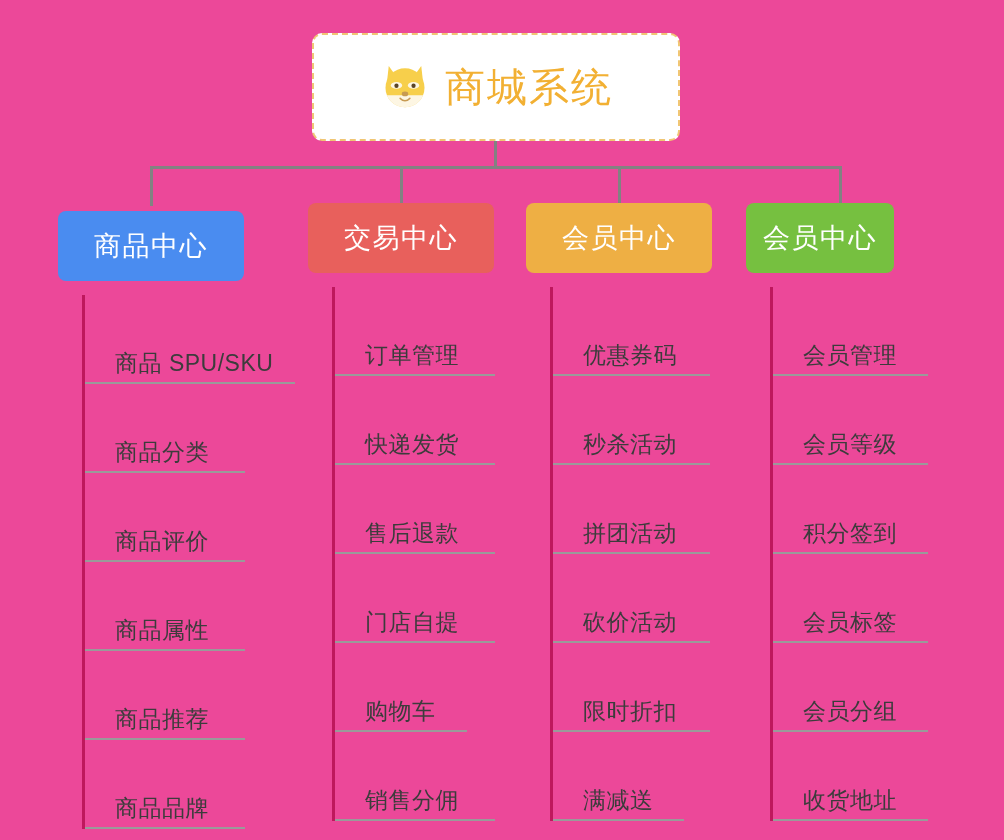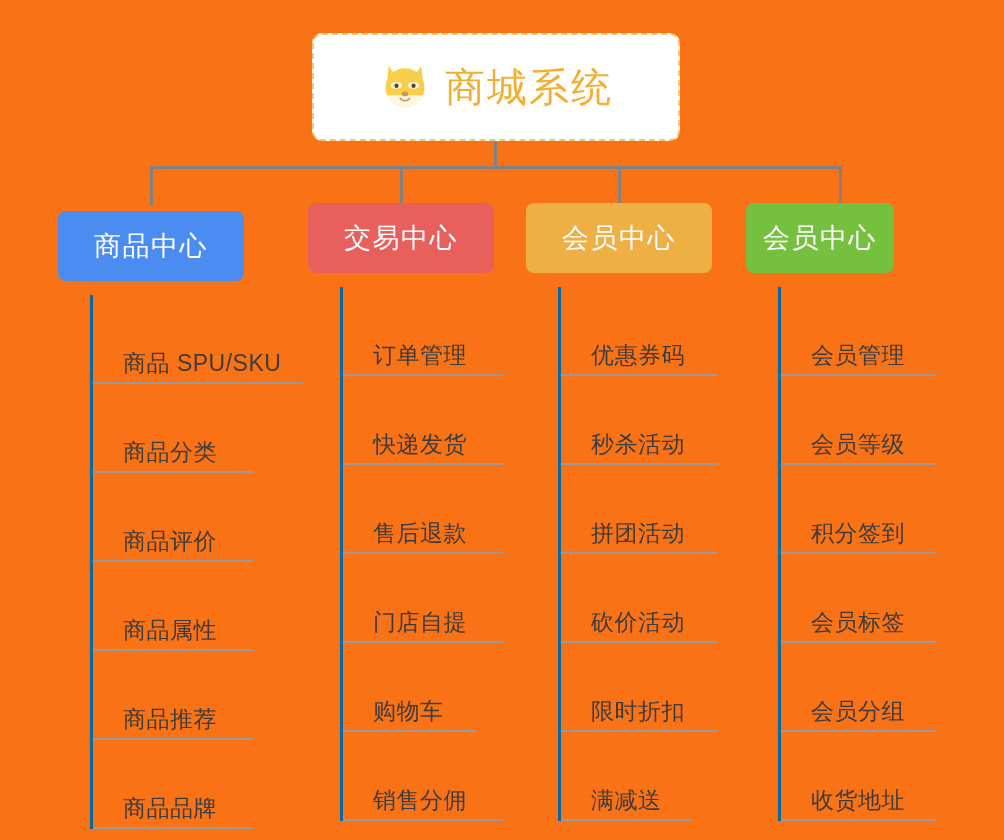--- a/index.html
+++ b/index.html
@@ -9,21 +9,21 @@
     height: 840px;
     background: #f8f8f8;
     font-family: "Liberation Sans", "DejaVu Sans", sans-serif;
     overflow: hidden;
   }
 
   .canvas {
     position: relative;
     width: 1004px;
     height: 840px;
-    background: #f97316;
+    background: #ec4899;
     text-decoration: underline;
   }
 
   
   .root-node {
     position: absolute;
     left: 312px;
     top: 33px;
     width: 368px;
     height: 108px;
@@ -81,22 +81,22 @@
   }
   .col-0 .cat-box { width: 186px; }
   .col-1 .cat-box { width: 186px; }
   .col-2 .cat-box { width: 186px; }
   .col-3 .cat-box { width: 148px; }
 
   
   .leaves {
     position: relative;
     margin-top: 14px;
-    margin-left: 32px;
-    border-left: 3px solid #0369a1;
+    margin-left: 24px;
+    border-left: 3px solid #be185d;
     padding-bottom: 0;
   }
   .leaf {
     height: 89px;
     position: relative;
     display: flex;
     align-items: flex-end;
   }
   .leaf-label {
     font-size: 23px;

